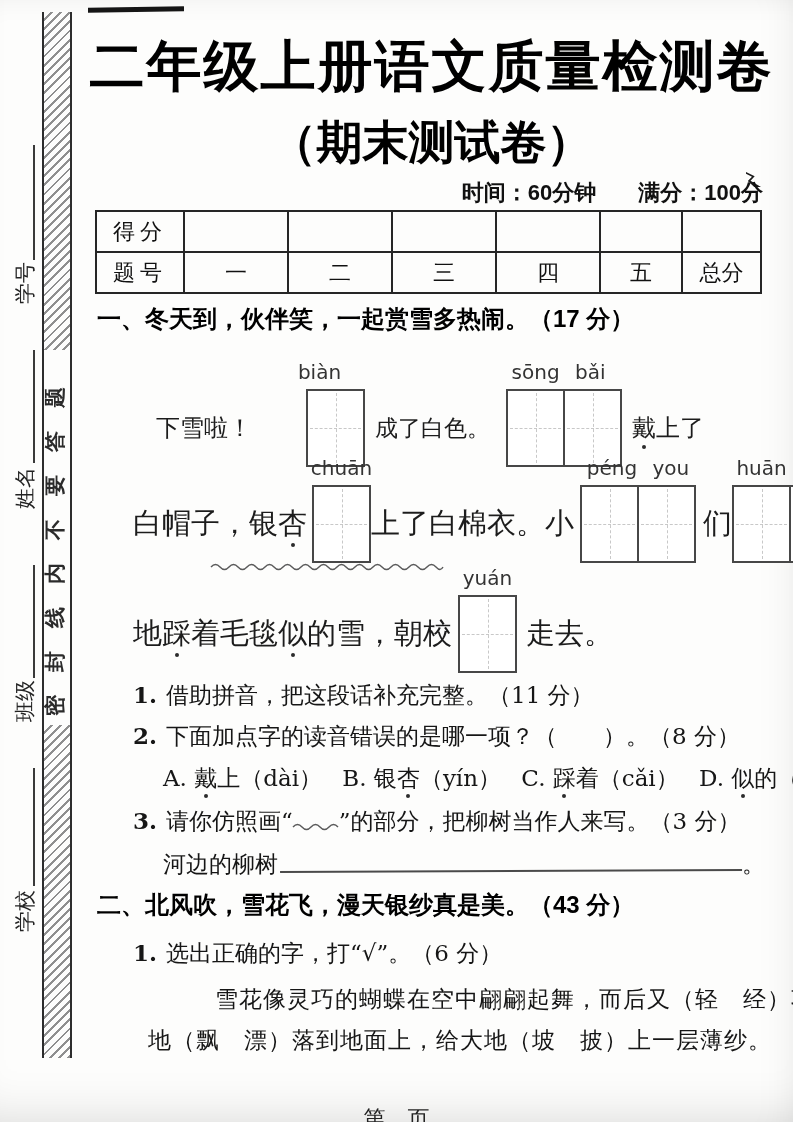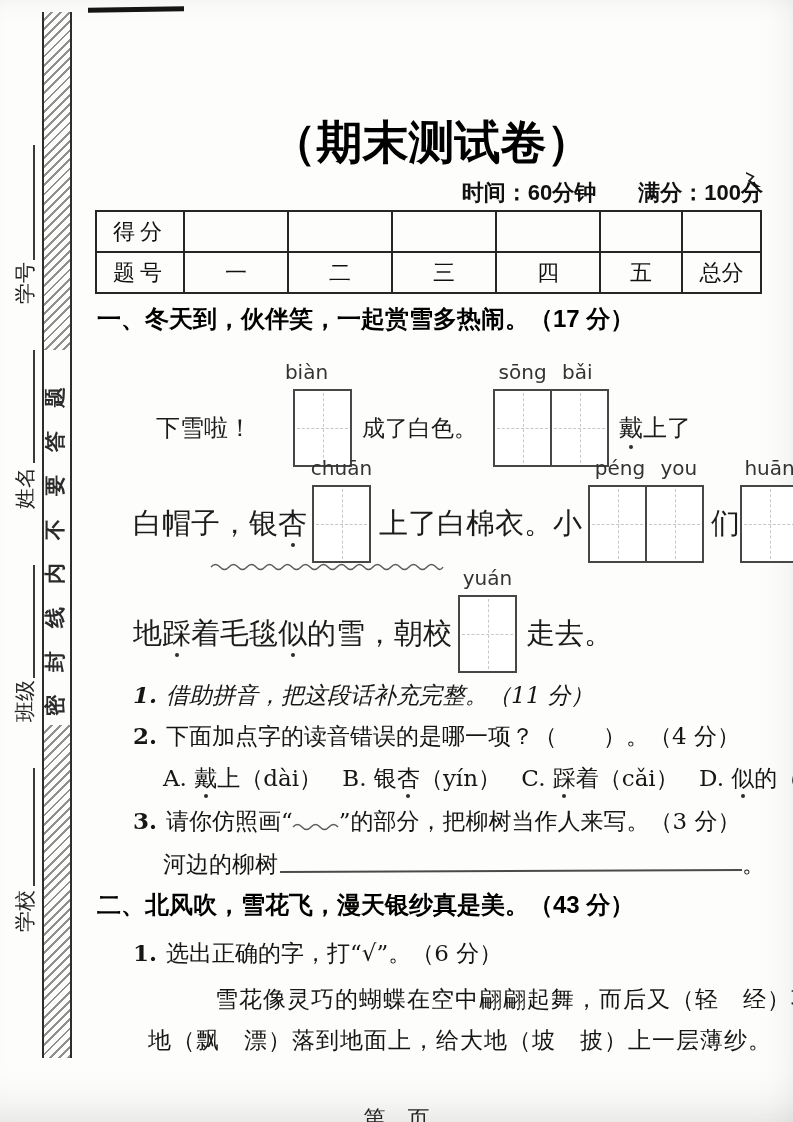--- a/index.html
+++ b/index.html
@@ -82,20 +82,21 @@
 
   <div class="side-label" style="left:25px;top:283px;">学号</div>
   <div class="side-line" style="top:145px;height:115px;"></div>
   <div class="side-label" style="left:25px;top:488px;">姓名</div>
   <div class="side-line" style="top:350px;height:113px;"></div>
   <div class="side-label" style="left:25px;top:701px;">班级</div>
   <div class="side-line" style="top:565px;height:113px;"></div>
   <div class="side-label" style="left:25px;top:911px;">学校</div>
   <div class="side-line" style="top:768px;height:118px;"></div>
 
+  <div class="title">二年级上册语文质量检测卷</div>
   <div class="subtitle">（期末测试卷）</div>
   <div class="timeinfo">
     <span style="margin-left:16px;">时间：60分钟</span>
     <span>满分：100分</span>
   </div>
 
   <table class="score-table">
     <tbody>
         <tr>
       <td class="lab">得分</td>
@@ -115,40 +116,40 @@
       <td style="width:80px;">五</td>
       <td style="width:77px;">总分</td>
     </tr>
   </tbody>
     </table>
 
   <div class="sec-head" style="left:97px;top:303px;">一、冬天到，伙伴笑，一起赏雪多热闹。（17 分）</div>
 
   <div class="fill-line fl1" style="left:156px;top:390px;">
     <span class="txt">下雪啦！</span>
-    <span class="tian" style="margin-left:9px;padding-left:32px;">
+    <span class="tian" style="margin-left:22px;padding-left:32px;">
       <span class="pinyin">biàn</span>
       <span class="cell"></span>
     </span>
     <span class="txt" style="margin-left:10px;font-size:23px;">成了白色。</span>
     <span class="tian" style="margin-left:5px;padding-left:11px;">
       <span class="pinyin">sōng bǎi</span>
       <span class="cell"></span>
         <span class="cell"></span>
     </span>
     <span class="txt" style="margin-left:10px;"><span class="dotch">戴</span><span>上了</span></span>
   </div>
 
   <div class="fill-line" style="left:133px;top:486px;">
     <span class="txt"><span>白帽子，银</span><span class="dotch">杏</span></span>
     <span class="tian" style="margin-left:5px;">
       <span class="pinyin">chuān</span>
       <span class="cell"></span>
     </span>
-    <span class="txt" style="margin-left:8px;">上了白棉衣。小</span>
+    <span class="txt" style="">上了白棉衣。小</span>
     <span class="tian" style="margin-left:6px;">
       <span class="pinyin">péng you</span>
       <span class="cell"></span>
         <span class="cell"></span>
     </span>
     <span class="txt" style="margin-left:7px;">们</span>
     <span class="tian" style="margin-left:0;">
       <span class="pinyin">huān kuài</span>
       <span class="cell"></span>
         <span class="cell"></span>
@@ -160,26 +161,26 @@
 
   <div class="fill-line" style="left:133px;top:596px;">
     <span class="txt"><span>地</span><span class="dotch">踩</span><span>着毛毯</span><span class="dotch">似</span><span>的雪，朝校</span></span>
     <span class="tian" style="margin-left:6px;">
       <span class="pinyin">yuán</span>
       <span class="cell"></span>
     </span>
     <span class="txt" style="margin-left:9px;">走去。</span>
   </div>
 
-  <div class="qline" style="left:133px;top:680px;font-style:italic;">
+  <div class="qline" style="left:133px;top:680px;">
     <span class="qnum">1.</span><span>借助拼音，把这段话补充完整。（11 分）</span>
   </div>
 
   <div class="qline" style="left:133px;top:721px;">
-    <span class="qnum">2.</span><span>下面加点字的读音错误的是哪一项？（　　）。（4 分）</span>
+    <span class="qnum">2.</span><span>下面加点字的读音错误的是哪一项？（　　）。（8 分）</span>
   </div>
 
   <div class="qline" style="left:163px;top:763px;">
     <span class="opt"><span>A.&nbsp;</span><span class="dotch">戴</span><span>上（dài）</span></span>
     <span class="opt"><span>B.&nbsp;银</span><span class="dotch">杏</span><span>（yín）</span></span>
     <span class="opt"><span>C.&nbsp;</span><span class="dotch">踩</span><span>着（cǎi）</span></span>
     <span class="opt" style="margin-right:0;"><span>D.&nbsp;</span><span class="dotch">似</span><span>的（sì）</span></span>
   </div>
 
   <div class="qline" style="left:133px;top:806px;">

